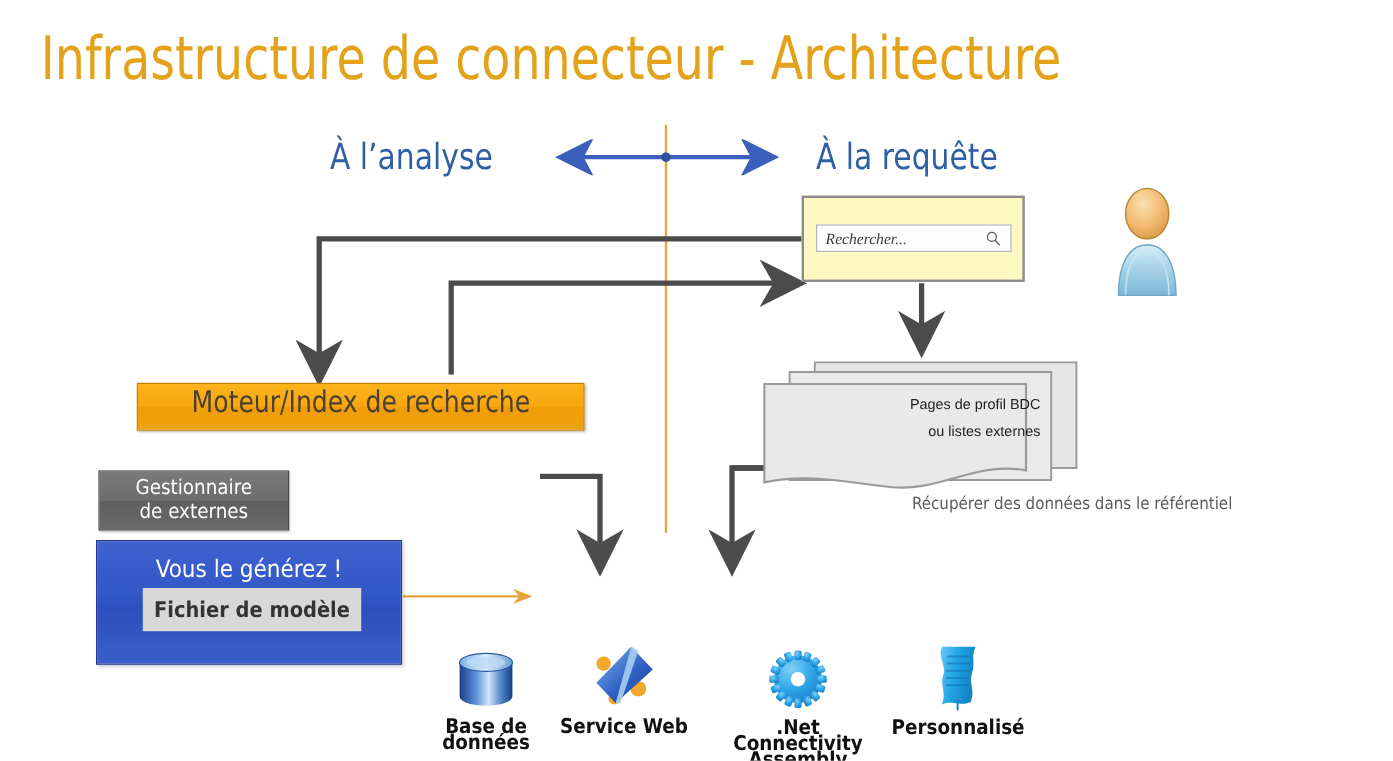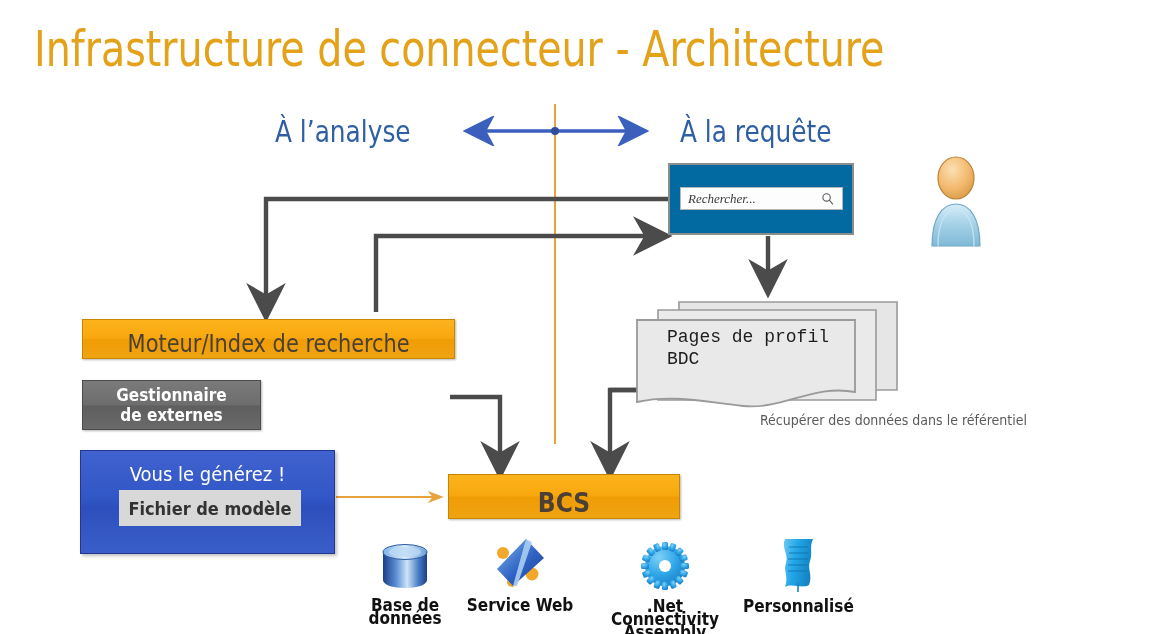--- a/index.html
+++ b/index.html
@@ -40,21 +40,21 @@
     left:554px;top:104px;width:1.6px;height:340px;
     background:#e8a33d;
   }
 
   
   #dblarrow{left:455px;top:116px;width:202px;height:30px;}
 
   
   #searchpanel{
     left:668px;top:163px;width:186px;height:72px;
-    background:#0369a1;
+    background:#fef9c3;
     border:2px solid #8d8d8d;
     box-sizing:border-box;
   }
   #searchbox{
     position:absolute;left:10px;top:22px;width:163px;height:23px;
     background:#fdfdfd;border:1px solid #b6b6b6;box-sizing:border-box;
   }
   #searchbox .ph{
     position:absolute;left:7px;top:3px;
     font-size:13px;font-style:italic;color:#3a3a3a;
@@ -67,21 +67,21 @@
 
   
   #usericon{left:922px;top:152px;width:68px;height:96px;}
 
   
   .obox{
     background:linear-gradient(to bottom,#fcb31c 0%,#f8a80e 48%,#f09c05 52%,#efa412 100%);
     border:1px solid #c98400;
     box-shadow:1px 1px 2px rgba(0,0,0,.28);
     box-sizing:border-box;
-    display:flex;align-items:flex-end;justify-content:center;
+    display:flex;align-items:flex-start;justify-content:center;margin-left:32px;
   }
   #moteur{
     left:82px;top:319px;width:373px;height:40px;
   }
   #moteur .t{
     font-size:25px;color:#4a4035;white-space:nowrap;
     font-family:"DejaVu Sans Condensed","Liberation Sans",sans-serif;
     transform:scaleX(0.93);
   }
 
@@ -90,30 +90,30 @@
     background:linear-gradient(to bottom,#7a7a7a 0%,#6d6d6d 50%,#5e5e5e 52%,#6a6a6a 100%);
     border:1px solid #4d4d4d;
     box-shadow:1px 1px 2px rgba(0,0,0,.30);
     box-sizing:border-box;
     display:flex;align-items:center;justify-content:center;
     text-align:center;
     color:#ffffff;
     font-size:17px;line-height:20px;
     font-family:"DejaVu Sans Condensed","Liberation Sans",sans-serif;
   }
-  #gest{left:82px;top:380px;width:179px;height:50px;font-weight:bold;}
+  #gest{left:82px;top:392px;width:159px;height:50px;}
   #infra{left:270px;top:372px;width:180px;height:50px;}
 
   
   #docstack{left:633px;top:288px;width:268px;height:122px;}
 
   #doclabel{
     left:667px;top:326px;width:200px;
-    text-align:left;font-size:18px;line-height:22px;color:#1d1d1d;
-    font-family:Liberation Mono, monospace;
+    text-align:right;font-size:12px;line-height:22px;color:#1d1d1d;
+    font-family:Liberation Sans, sans-serif;
   }
 
   #recupnote{
     left:760px;top:412px;
     font-size:14px;color:#5a5a5a;white-space:nowrap;
     font-family:"DejaVu Sans Condensed","Liberation Sans",sans-serif;
   }
 
   
   #bluebox{
@@ -250,32 +250,30 @@
 
   <svg class="abs" id="docstack" viewBox="0 0 268 122">
     <path d="M46,14 L264,14 L264,102 L46,102 Z" fill="#e6e6e6" stroke="#9a9a9a" stroke-width="1.6"></path>
     <path d="M25,22 L243,22 L243,112 L25,112 Z" fill="#eaeaea" stroke="#9a9a9a" stroke-width="1.6"></path>
     <path d="M4,32 L222,32 L222,104
              C180,96 150,122 110,118
              C72,114 40,106 4,114 Z" fill="#e9e9e9" stroke="#9a9a9a" stroke-width="1.8"></path>
   </svg>
   <div class="abs" id="doclabel">
     <span>Pages de profil BDC</span><br>
+    <span>ou listes externes</span>
   </div>
 
   <div class="abs" id="recupnote">Récupérer des données dans le référentiel</div>
 
   <div class="abs" id="bluebox">
     <div id="bluetitle">Vous le générez !</div>
     <div id="modelfile">Fichier de modèle</div>
   </div>
 
-  <div class="abs obox" id="bcs">
-    <span class="t">BCS</span>
-  </div>
 
   <div class="abs bicon" id="ic1">
     <svg width="56" height="52" viewBox="0 0 56 52">
       <defs>
         <linearGradient id="dbg" x1="0" y1="0" x2="1" y2="0">
           <stop offset="0%" stop-color="#1c3f86"></stop>
           <stop offset="30%" stop-color="#5b8fd6"></stop>
           <stop offset="55%" stop-color="#cfe4f7"></stop>
           <stop offset="80%" stop-color="#4a7fc8"></stop>
           <stop offset="100%" stop-color="#1c3f86"></stop>

